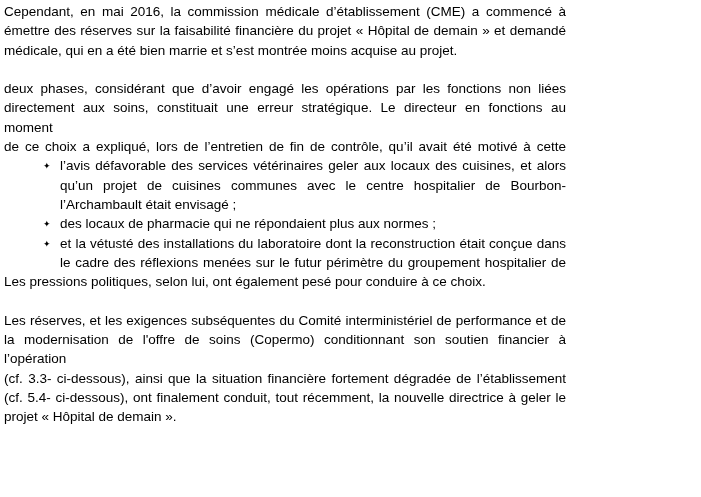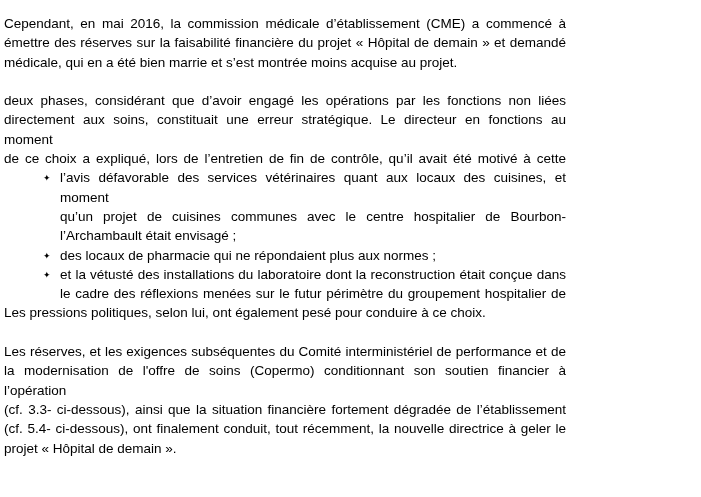--- a/index.html
+++ b/index.html
@@ -5,21 +5,21 @@
   html, body {
     margin: 0;
     padding: 0;
     background: #ffffff;
   }
   .page {
     position: relative;
     width: 570px;
     height: 497px;
     box-sizing: border-box;
-    padding: 14px 4px 0 4px;
+    padding: 2px 4px 0 4px;
     background: #ffffff;
     color: #000000;
     font-family: "Liberation Sans", "DejaVu Sans", sans-serif;
     font-size: 13.5px;
     line-height: 19.3px;
     overflow: hidden;
   }
   .line {
     text-align: left;
     white-space: normal;
@@ -54,21 +54,21 @@
       </div>
       <div class="line spacer">&nbsp;</div>
       <div>
         <div class="line j">deux phases, considérant que d’avoir engagé les opérations par les fonctions non liées</div>
         <div class="line j">directement aux soins, constituait une erreur stratégique. Le directeur en fonctions au moment</div>
         <div class="line j">de ce choix a expliqué, lors de l’entretien de fin de contrôle, qu’il avait été motivé à cette</div>
       </div>
       <div>
         <div class="bullet-item">
           <span class="bullet">✦</span>
-          <div class="line j">l’avis défavorable des services vétérinaires quant aux locaux des cuisines, et moment</div>
+          <div class="line j">l’avis défavorable des services vétérinaires geler aux locaux des cuisines, et alors</div>
           <div class="line j">qu’un projet de cuisines communes avec le centre hospitalier de Bourbon-</div>
           <div class="line">l’Archambault était envisagé ;</div>
         </div>
         <div class="bullet-item">
           <span class="bullet">✦</span>
           <div class="line">des locaux de pharmacie qui ne répondaient plus aux normes ;</div>
         </div>
         <div class="bullet-item">
           <span class="bullet">✦</span>
           <div class="line j">et la vétusté des installations du laboratoire dont la reconstruction était conçue dans</div>

